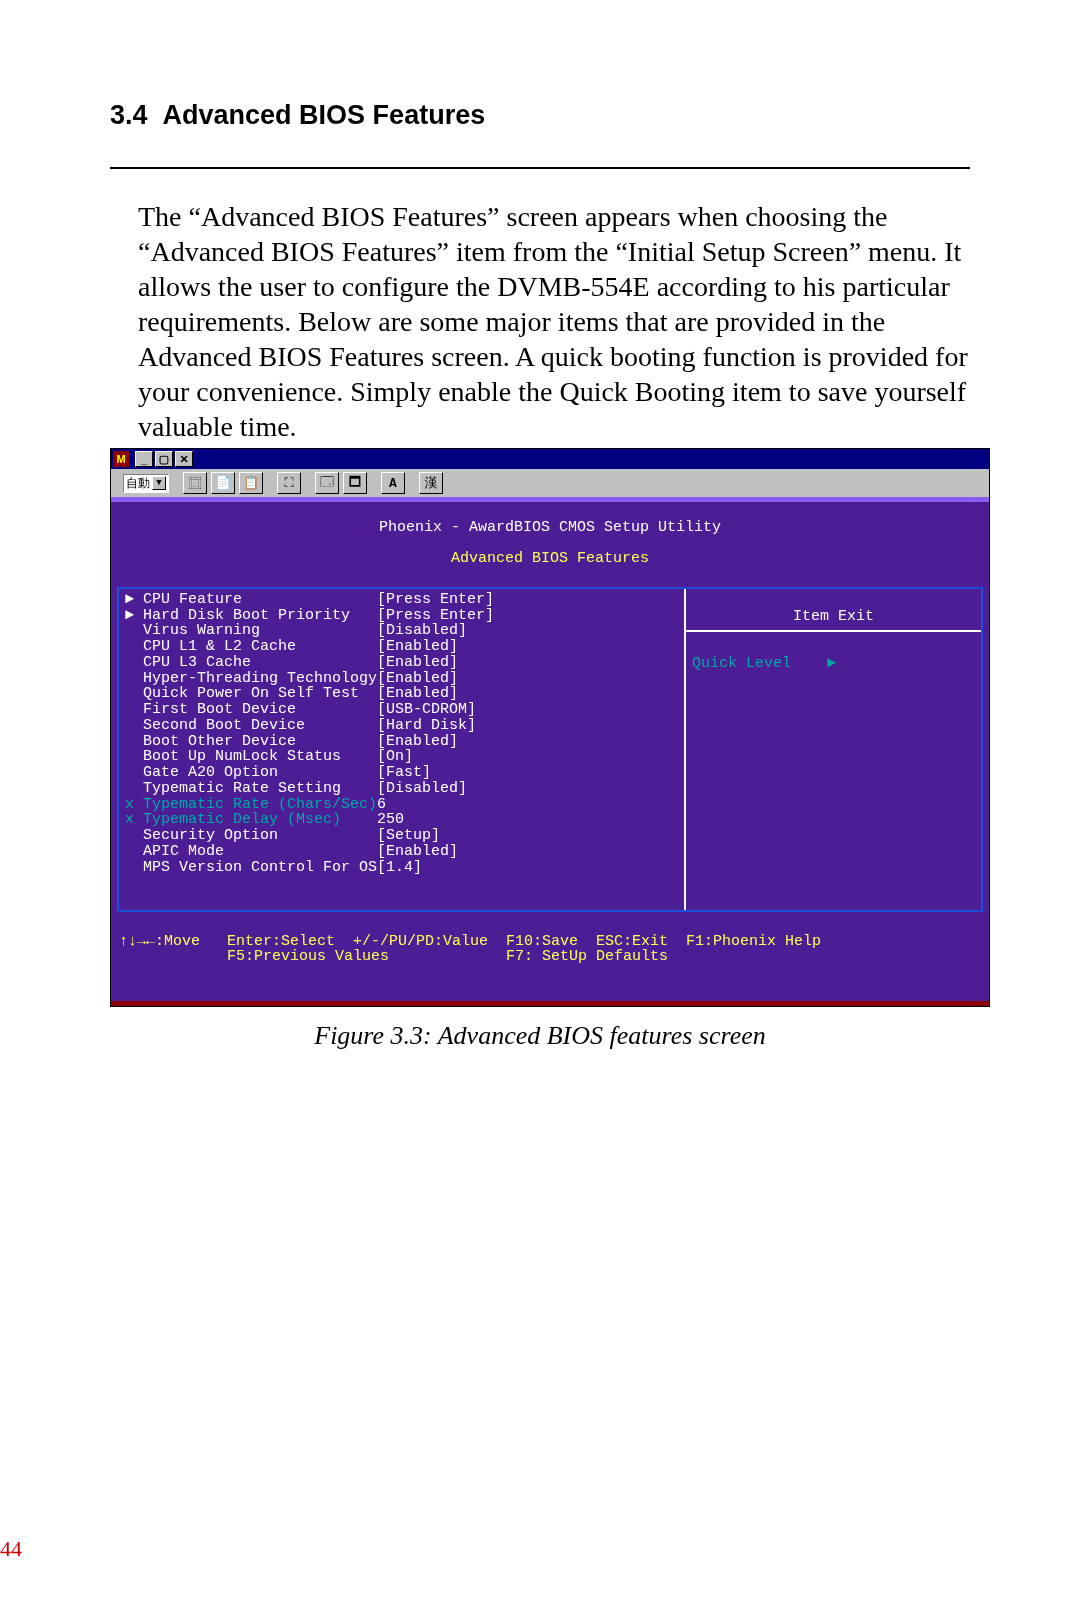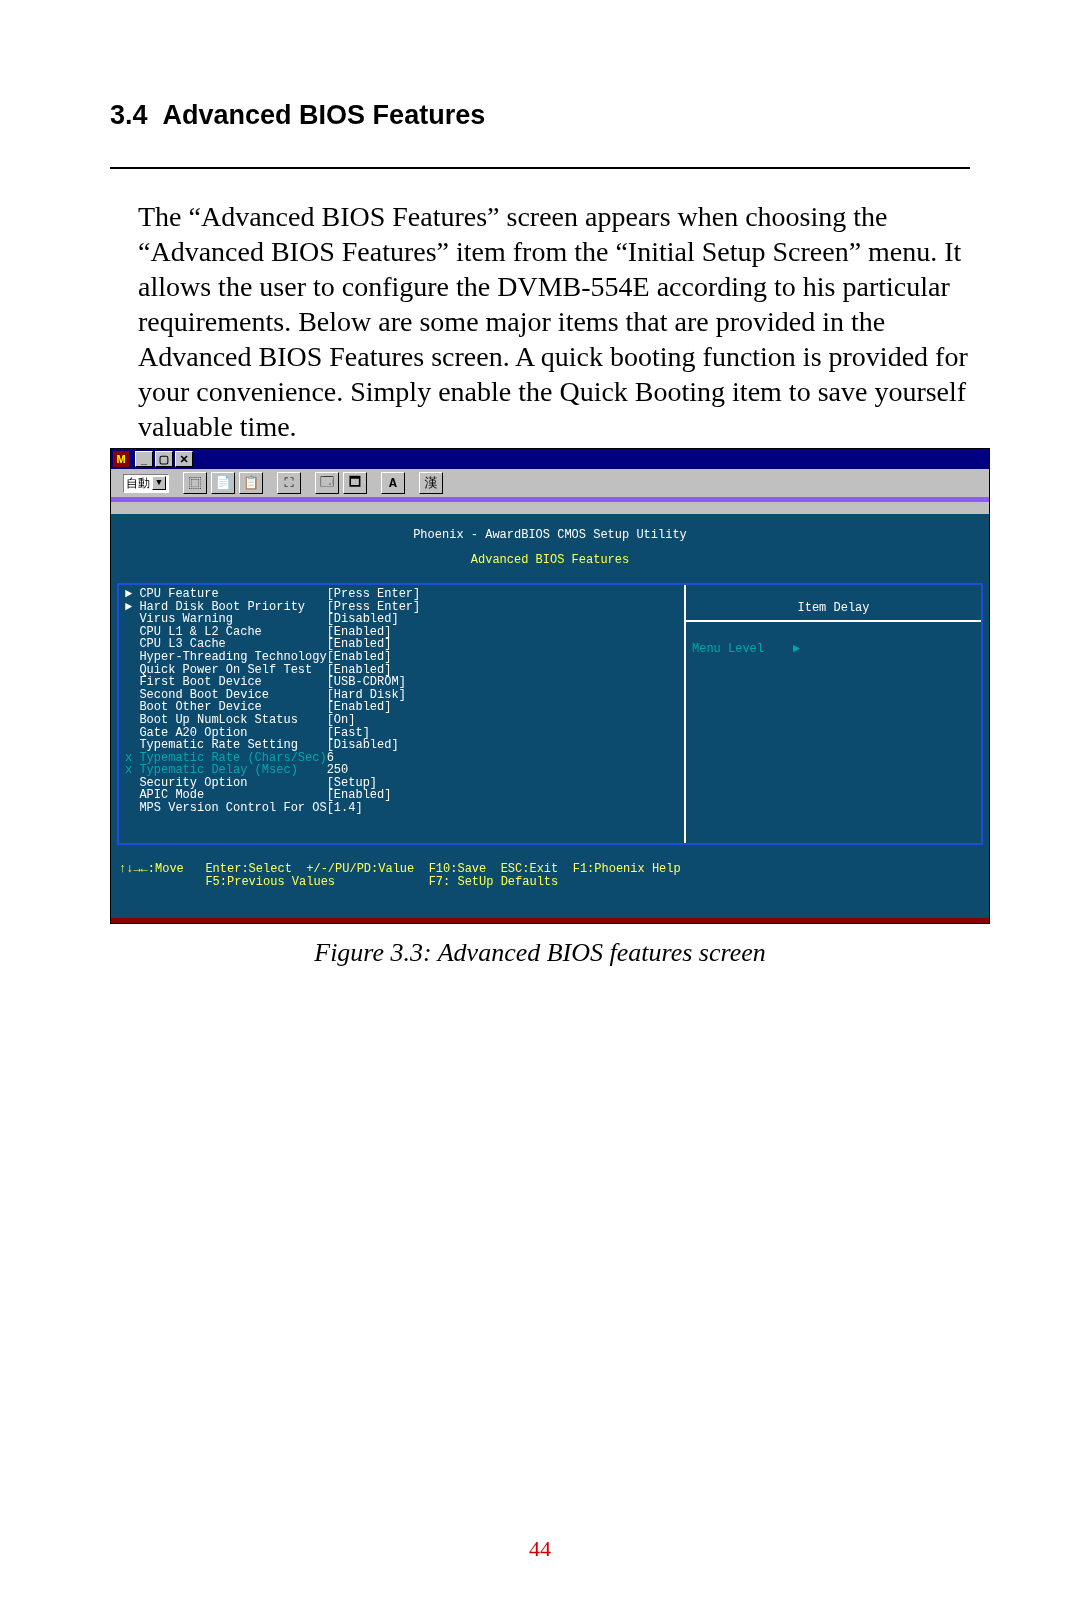--- a/index.html
+++ b/index.html
@@ -92,28 +92,27 @@
   .tb-btn {
     width: 24px; height: 22px;
     background: #c0c0c0;
     border: 1px solid #000;
     border-top-color:#fff; border-left-color:#fff;
     display:inline-flex; align-items:center; justify-content:center;
     font-size: 13px;
   }
   .tb-gap { width: 6px; }
   .bios-screen {
-    background: #0c4a6e;
+    background: #4c1d95;
     color: #ffffff;
     padding: 2px 0 0 0;
     font-family: "Courier New", monospace;
-    font-size: 12px;
+    font-size: 15px;
     line-height: 1.05;
     white-space: pre;
-    margin-top: 12px;
   }
   .bios-title { text-align: center; }
   .bios-subtitle { text-align: center; color: #ffff55; }
   .bios-box {
     margin: 4px 6px 2px 6px;
     border: 2px solid #1d4ed8;
     display: flex;
     position: relative;
   }
   .bios-left {
@@ -146,21 +145,20 @@
   .figure-caption {
     text-align: center;
     font-style: italic;
     font-size: 26px;
     margin-top: 14px;
   }
   .page-number {
     position: absolute;
     bottom: 56px;
     left: 0; right: 0;
-    text-align: center;
     color: #cc0000;
     font-size: 22px;
   }
 </style>
 </head>
 <body>
 
 <div class="page">
   <h2 class="section-heading">
     <span>3.4</span>&nbsp;&nbsp;<span>Advanced BIOS Features</span>
@@ -197,22 +195,22 @@
       <span class="tb-gap"></span>
       <span class="tb-btn">漢</span>
     </div>
 
     <div class="bios-screen">
 <div class="bios-title">Phoenix - AwardBIOS CMOS Setup Utility</div>
 <div class="bios-subtitle">Advanced BIOS Features</div>
 <div class="bios-box">
 <div class="bios-left" id="bios-rows"><div class="bios-row">► CPU Feature               <span class="val">[Press Enter]</span></div><div class="bios-row">► Hard Disk Boot Priority   <span class="val">[Press Enter]</span></div><div class="bios-row">  Virus Warning             <span class="val">[Disabled]</span></div><div class="bios-row">  CPU L1 &amp; L2 Cache         <span class="val">[Enabled]</span></div><div class="bios-row">  CPU L3 Cache              <span class="val">[Enabled]</span></div><div class="bios-row">  Hyper-Threading Technology<span class="val">[Enabled]</span></div><div class="bios-row">  Quick Power On Self Test  <span class="val">[Enabled]</span></div><div class="bios-row">  First Boot Device         <span class="val">[USB-CDROM]</span></div><div class="bios-row">  Second Boot Device        <span class="val">[Hard Disk]</span></div><div class="bios-row">  Boot Other Device         <span class="val">[Enabled]</span></div><div class="bios-row">  Boot Up NumLock Status    <span class="val">[On]</span></div><div class="bios-row">  Gate A20 Option           <span class="val">[Fast]</span></div><div class="bios-row">  Typematic Rate Setting    <span class="val">[Disabled]</span></div><div class="bios-row dim">x Typematic Rate (Chars/Sec)<span class="val">6</span></div><div class="bios-row dim">x Typematic Delay (Msec)    <span class="val">250</span></div><div class="bios-row">  Security Option           <span class="val">[Setup]</span></div><div class="bios-row">  APIC Mode                 <span class="val">[Enabled]</span></div><div class="bios-row">  MPS Version Control For OS<span class="val">[1.4]</span></div><div class="bios-row"> </div><div class="bios-row"> </div></div>
 <div class="bios-right">
-<div class="help-title">Item Delay</div>
-<div>Menu Level    ►</div>
+<div class="help-title">Item Exit</div>
+<div>Quick Level    ►</div>
 </div>
 </div>
 <div class="bios-footer"><span>↑↓→←:Move   Enter:Select  +/-/PU/PD:Value  F10:Save  ESC:Exit  F1:Phoenix Help</span>
 <span>            F5:Previous Values             F7: SetUp Defaults</span></div>
     </div>
     <div class="bottom-red"></div>
   </div>
 
   <div class="figure-caption">Figure 3.3: Advanced BIOS features screen</div>
 </div>

